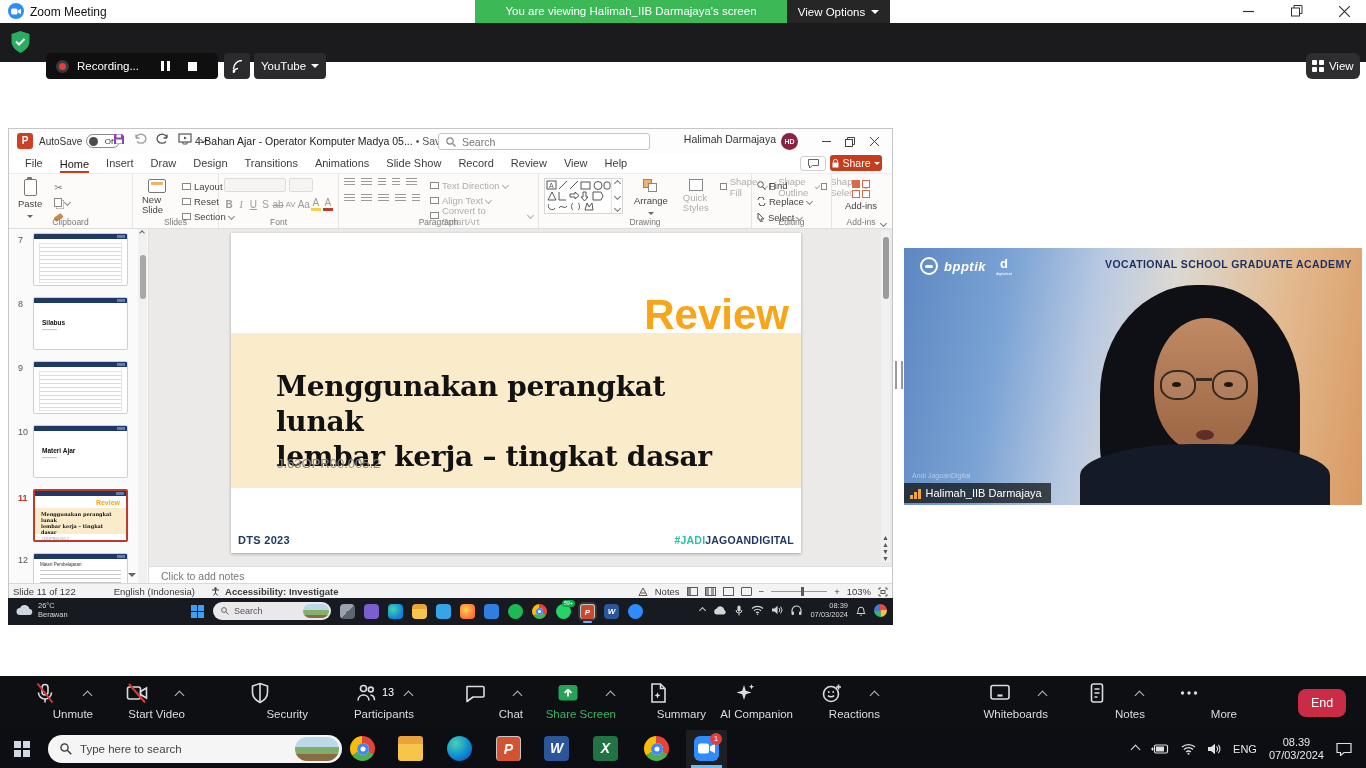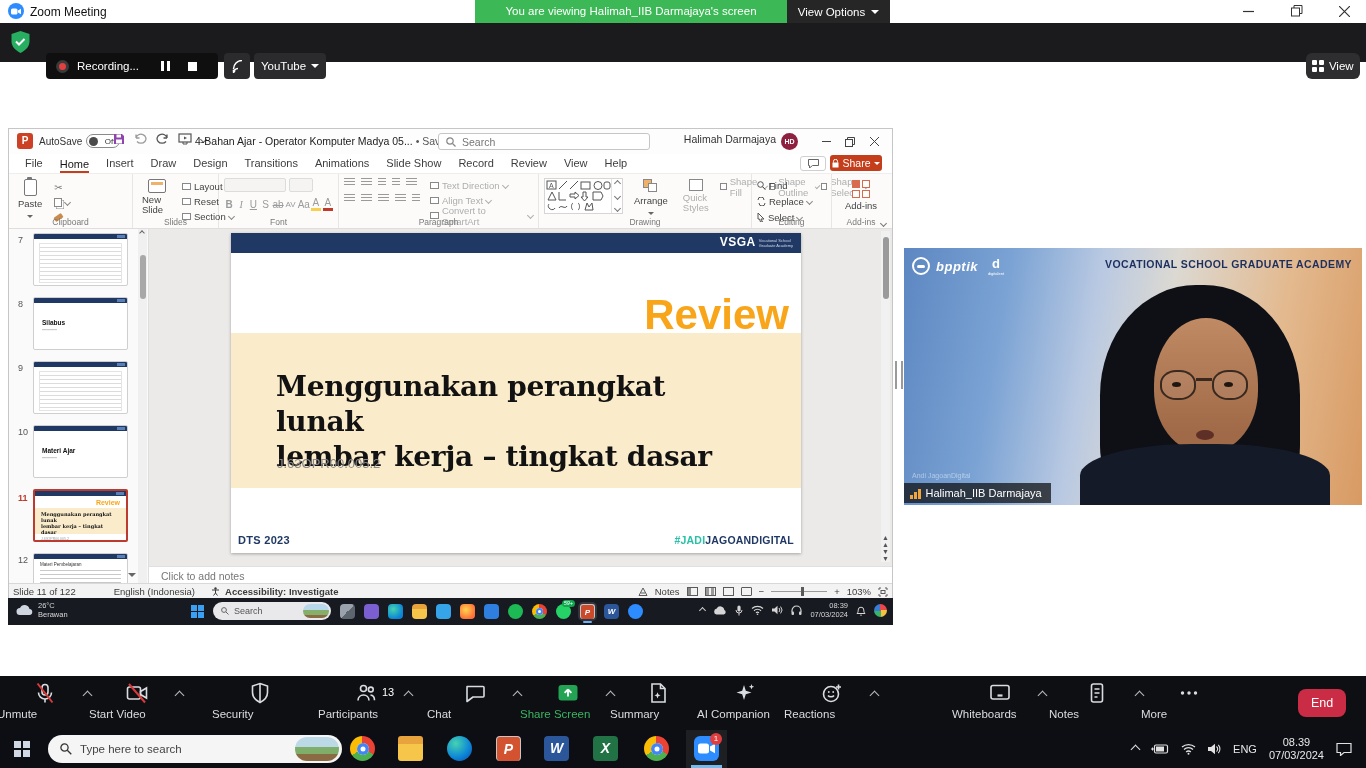--- a/index.html
+++ b/index.html
@@ -136,21 +136,21 @@
 .ai.word{background:#2b579a;color:#fff;font-size:8px;font-weight:bold;text-align:center;line-height:15px}
 .ai.zoom{background:#2D8CFF;border-radius:50%}
 .ai .badge{position:absolute;right:-4px;top:-4px;background:#0ea84e;color:#fff;font-size:5.5px;border-radius:5px;padding:0 2px;line-height:7px}
 .ai.active{box-shadow:0 0 0 2px rgba(255,255,255,.12);border-radius:3px}
 .ai.active::before{content:"";position:absolute;left:2px;bottom:-4px;right:2px;height:2px;background:#6cb2f7;border-radius:1px}
 .itb-tray{position:absolute;right:6px;top:3px;display:flex;align-items:center;gap:8px}
 .itb-time{font-size:7.5px;line-height:9px;text-align:right}
 .colorpic{width:13px;height:13px;border-radius:50%;background:conic-gradient(#e8474b 0 25%,#f5c142 0 50%,#39b567 0 75%,#3a7bd5 0)}
 
 .vp{position:absolute;left:904px;top:248px;width:458px;height:257px;overflow:hidden;background:linear-gradient(100deg,#5d87c2 0%,#7ba3d4 22%,#b9c9e2 40%,#dcd9d2 55%,#e3b98e 78%,#d89a63 100%)}
-.vp-brands{position:absolute;left:8px;top:8px;display:flex;align-items:center;gap:6px;color:#fff}
+.vp-brands{position:absolute;left:16px;top:8px;display:flex;align-items:center;gap:6px;color:#fff}
 .bpptik-ico{width:18px;height:18px;border:2px solid #fff;border-radius:50%;position:relative}
 .bpptik-ico::after{content:"";position:absolute;left:3px;top:6px;width:8px;height:3px;background:#fff;border-radius:2px}
 .bpptik-txt{font-size:13px;font-weight:bold;font-style:italic;letter-spacing:.5px}
 .dg{display:flex;flex-direction:column;align-items:center;margin-left:4px}
 .dg .d{font-size:13px;font-weight:bold}
 .dg .s{font-size:4px}
 .vp-academy{position:absolute;right:10px;top:10px;font-size:10.5px;font-weight:bold;color:#1c2f5e;letter-spacing:.4px}
 .hijab{position:absolute;left:196px;top:37px;width:200px;height:230px;background:#0e1016;border-radius:48% 48% 30% 30%}
 .face{position:absolute;left:250px;top:70px;width:104px;height:134px;border-radius:50% 50% 46% 46%;background:linear-gradient(180deg,#c08a64,#a06a48 85%)}
 .glasses{position:absolute;left:256px;top:122px;width:92px;height:34px}
@@ -160,21 +160,21 @@
 .eye{position:absolute;width:9px;height:5px;border-radius:50%;background:#201610}
 .mouth{position:absolute;left:292px;top:182px;width:18px;height:10px;border-radius:50%;background:#5e2f26}
 .body{position:absolute;left:176px;top:196px;width:250px;height:70px;background:#141a28;border-radius:45% 45% 0 0}
 .watermark{position:absolute;left:8px;bottom:26px;font-size:7px;color:rgba(230,240,255,.55)}
 .nametag{position:absolute;left:0;bottom:2px;height:20px;background:rgba(12,12,12,.72);display:flex;align-items:center;gap:5px;padding:0 9px 0 6px;color:#fff;font-size:11px}
 .bars{display:flex;align-items:flex-end;gap:1.5px;height:11px}
 .bars i{width:2.5px;background:#f0a63c}
 .handle{position:absolute;left:895px;top:361px;width:8px;height:28px;border-left:2px solid #9a9a9a;border-right:2px solid #9a9a9a}
 
 .ztb{position:absolute;left:0;top:676px;width:1366px;height:54px;background:#0e0f13}
-.zitem{position:absolute;top:4px;width:96px;height:48px;color:#d9dce0;text-align:left}
+.zitem{position:absolute;top:4px;width:96px;height:48px;color:#d9dce0;text-align:right}
 .zitem .ic{height:26px;display:flex;align-items:center;justify-content:center}
 .zitem .lb{font-size:11.5px;margin-top:2px;white-space:nowrap}
 .zitem .lb.green{color:#39b564}
 .zchev{position:absolute;right:2px;top:12px;width:7px;height:7px;border-left:1.6px solid #b9bdc2;border-top:1.6px solid #b9bdc2;transform:rotate(45deg)}
 .zbadge{position:absolute;left:64px;top:6px;font-size:11px;color:#fff}
 .endbtn{position:absolute;right:20px;top:13px;width:48px;height:28px;background:#c92c44;border-radius:8px;color:#fff;font-size:12.5px;display:flex;align-items:center;justify-content:center}
 
 .wtb{position:absolute;left:0;top:730px;width:1366px;height:38px;background:#0c0e13;color:#e8e8e8}
 .startico{position:absolute;left:14px;top:11px;display:grid;grid-template-columns:7px 7px;gap:1.5px}
 .startico i{width:7px;height:7px;background:#cfd8e4}
@@ -614,26 +614,20 @@
             </div>
           <div class="tscroll">
             <i class="chev up" style="transform:rotate(-135deg);width:4px;height:4px"></i>
             <div class="tthumb"></div>
           </div>
           <i class="t-collapse"></i>
         </div>
 
         <div class="editor">
           <div class="canvas">
-            <div class="c-top">
-              <div class="vsga">
-                <b>VSGA</b>
-                <span class="sub"><span>Vocational School</span><br><span>Graduate Academy</span></span>
-              </div>
-            </div>
             <div class="c-review">Review</div>
             <div class="c-band"></div>
             <div class="c-title">
               <div>Menggunakan perangkat lunak</div>
               <div>lembar kerja – tingkat dasar</div>
             </div>
             <div class="c-code">J.63OPR00.005.2</div>
             <div class="c-dts">DTS 2023</div>
             <div class="c-hash">
               <span class="g">#JADI</span><span class="n">JAGOANDIGITAL</span>

